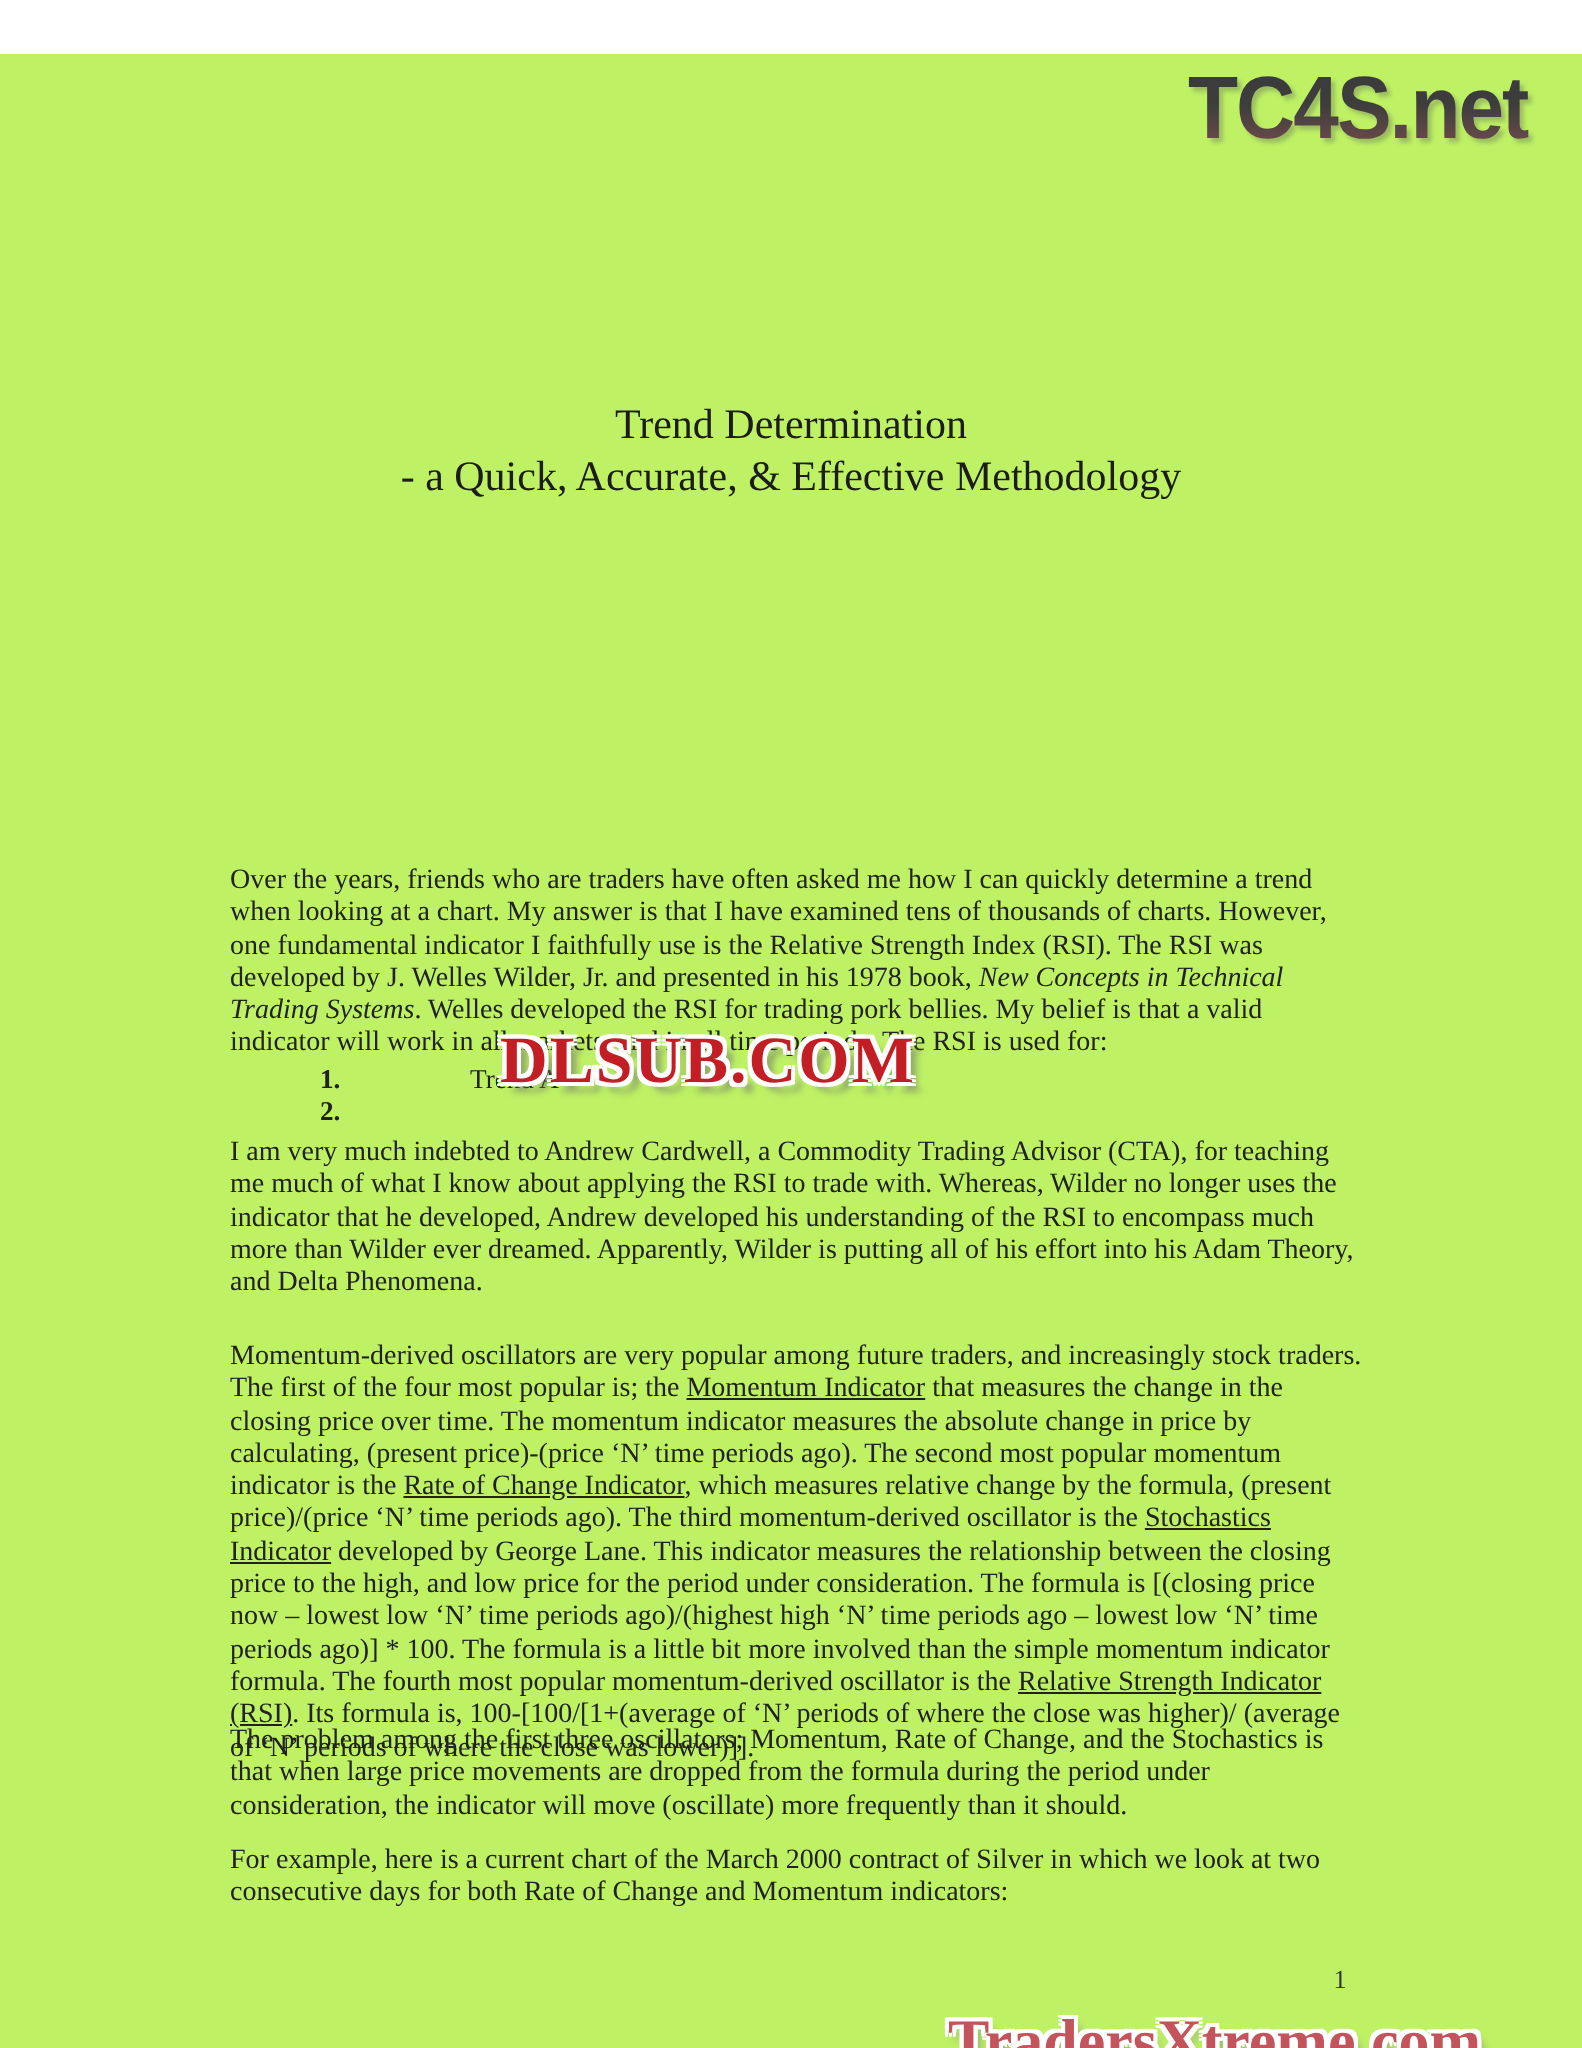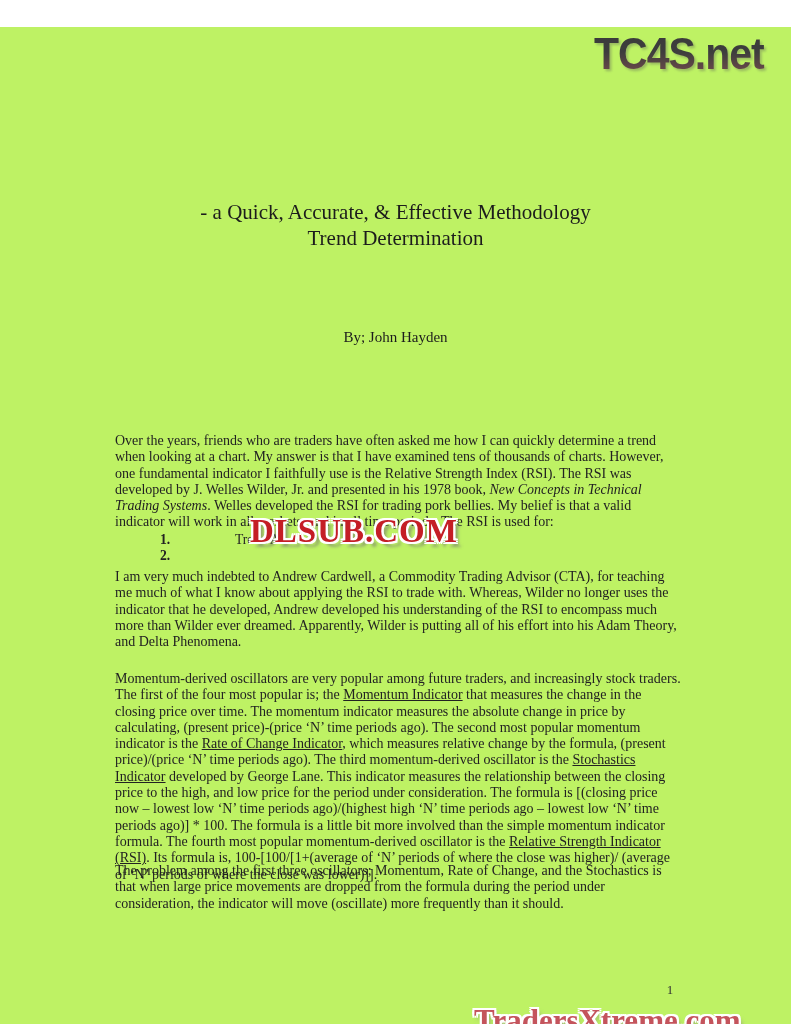--- a/index.html
+++ b/index.html
@@ -140,25 +140,24 @@
   }
 </style>
 </head>
 <body>
 
 <div class="page">
 
   <div class="tc4s-logo">TC4S.net</div>
 
   <div class="title">
+    <div>Trend Determination</div>
     <div>- a Quick, Accurate, &amp; Effective Methodology</div>
-    <div>Trend Determination</div>
   </div>
 
-  <div class="byline">By; John Hayden</div>
 
   <p class="para p1"><span>Over the years, friends who are traders have often asked me how I can quickly determine a trend when looking at a chart. My answer is that I have examined tens of thousands of charts. However, one fundamental indicator I faithfully use is the Relative Strength Index (RSI). The RSI was developed by J. Welles Wilder, Jr. and presented in his 1978 book, </span><span class="i">New Concepts in Technical Trading Systems</span><span>. Welles developed the RSI for trading pork bellies. My belief is that a valid indicator will work in all markets, and in all time periods.  The RSI is used for:</span></p>
 
   <div class="uses-list">
     <div class="list-row">
       <span class="list-num">1.</span>
       <span class="list-label"><span class="b">Trend A</span><span></span></span>
     </div>
     <div class="list-row">
       <span class="list-num">2.</span>
@@ -166,18 +165,19 @@
   </div>
 
   <div class="watermark">DLSUB.COM</div>
 
   <p class="para p2"><span>I am very much indebted to Andrew Cardwell, a Commodity Trading Advisor (CTA), for teaching me much of what I know about applying the RSI to trade with. Whereas, Wilder no longer uses the indicator that he developed, Andrew developed his understanding of the RSI to encompass much more than Wilder ever dreamed. Apparently, Wilder is putting all of his effort into his Adam Theory, and Delta Phenomena.</span></p>
 
   <p class="para p3"><span>Momentum-derived oscillators are very popular among future traders, and increasingly stock traders. The first of the four most popular is; the </span><span class="u">Momentum Indicator</span><span> that measures the change in the closing price over time. The momentum indicator measures the absolute change in price by calculating,  (present price)-(price ‘N’ time periods ago). The second most popular momentum indicator is the </span><span class="u">Rate of Change Indicator</span><span>, which measures relative change by the formula, (present price)/(price ‘N’ time periods ago). The third momentum-derived oscillator is the </span><span class="u">Stochastics Indicator</span><span> developed by George Lane. This indicator measures the relationship between the closing price to the high, and low price for the period under consideration. The formula is [(closing price now – lowest low ‘N’ time periods ago)/(highest high ‘N’ time periods ago – lowest low ‘N’ time periods ago)] * 100. The formula is a little bit more involved than the simple momentum indicator formula. The fourth most popular momentum-derived oscillator is the </span><span class="u">Relative Strength Indicator (RSI)</span><span>. Its formula is, 100-[100/[1+(average of ‘N’ periods of where the close was higher)/ (average of ‘N’ periods of where the close was lower)]].</span></p>
 
   <p class="para p4"><span>The problem among the first three oscillators; Momentum, Rate of Change, and the Stochastics is that when large price movements are dropped from the formula during the period under consideration, the indicator will move (oscillate) more frequently than it should.</span></p>
 
+  <p class="para p5"><span>For example, here is a current chart of the March 2000 contract of Silver in which we look at two consecutive days for both Rate of Change and Momentum indicators:</span></p>
 
   <div class="page-number">1</div>
 
   <div class="footer-logo">TradersXtreme.com</div>
 
 </div>
 
 </body></html>

